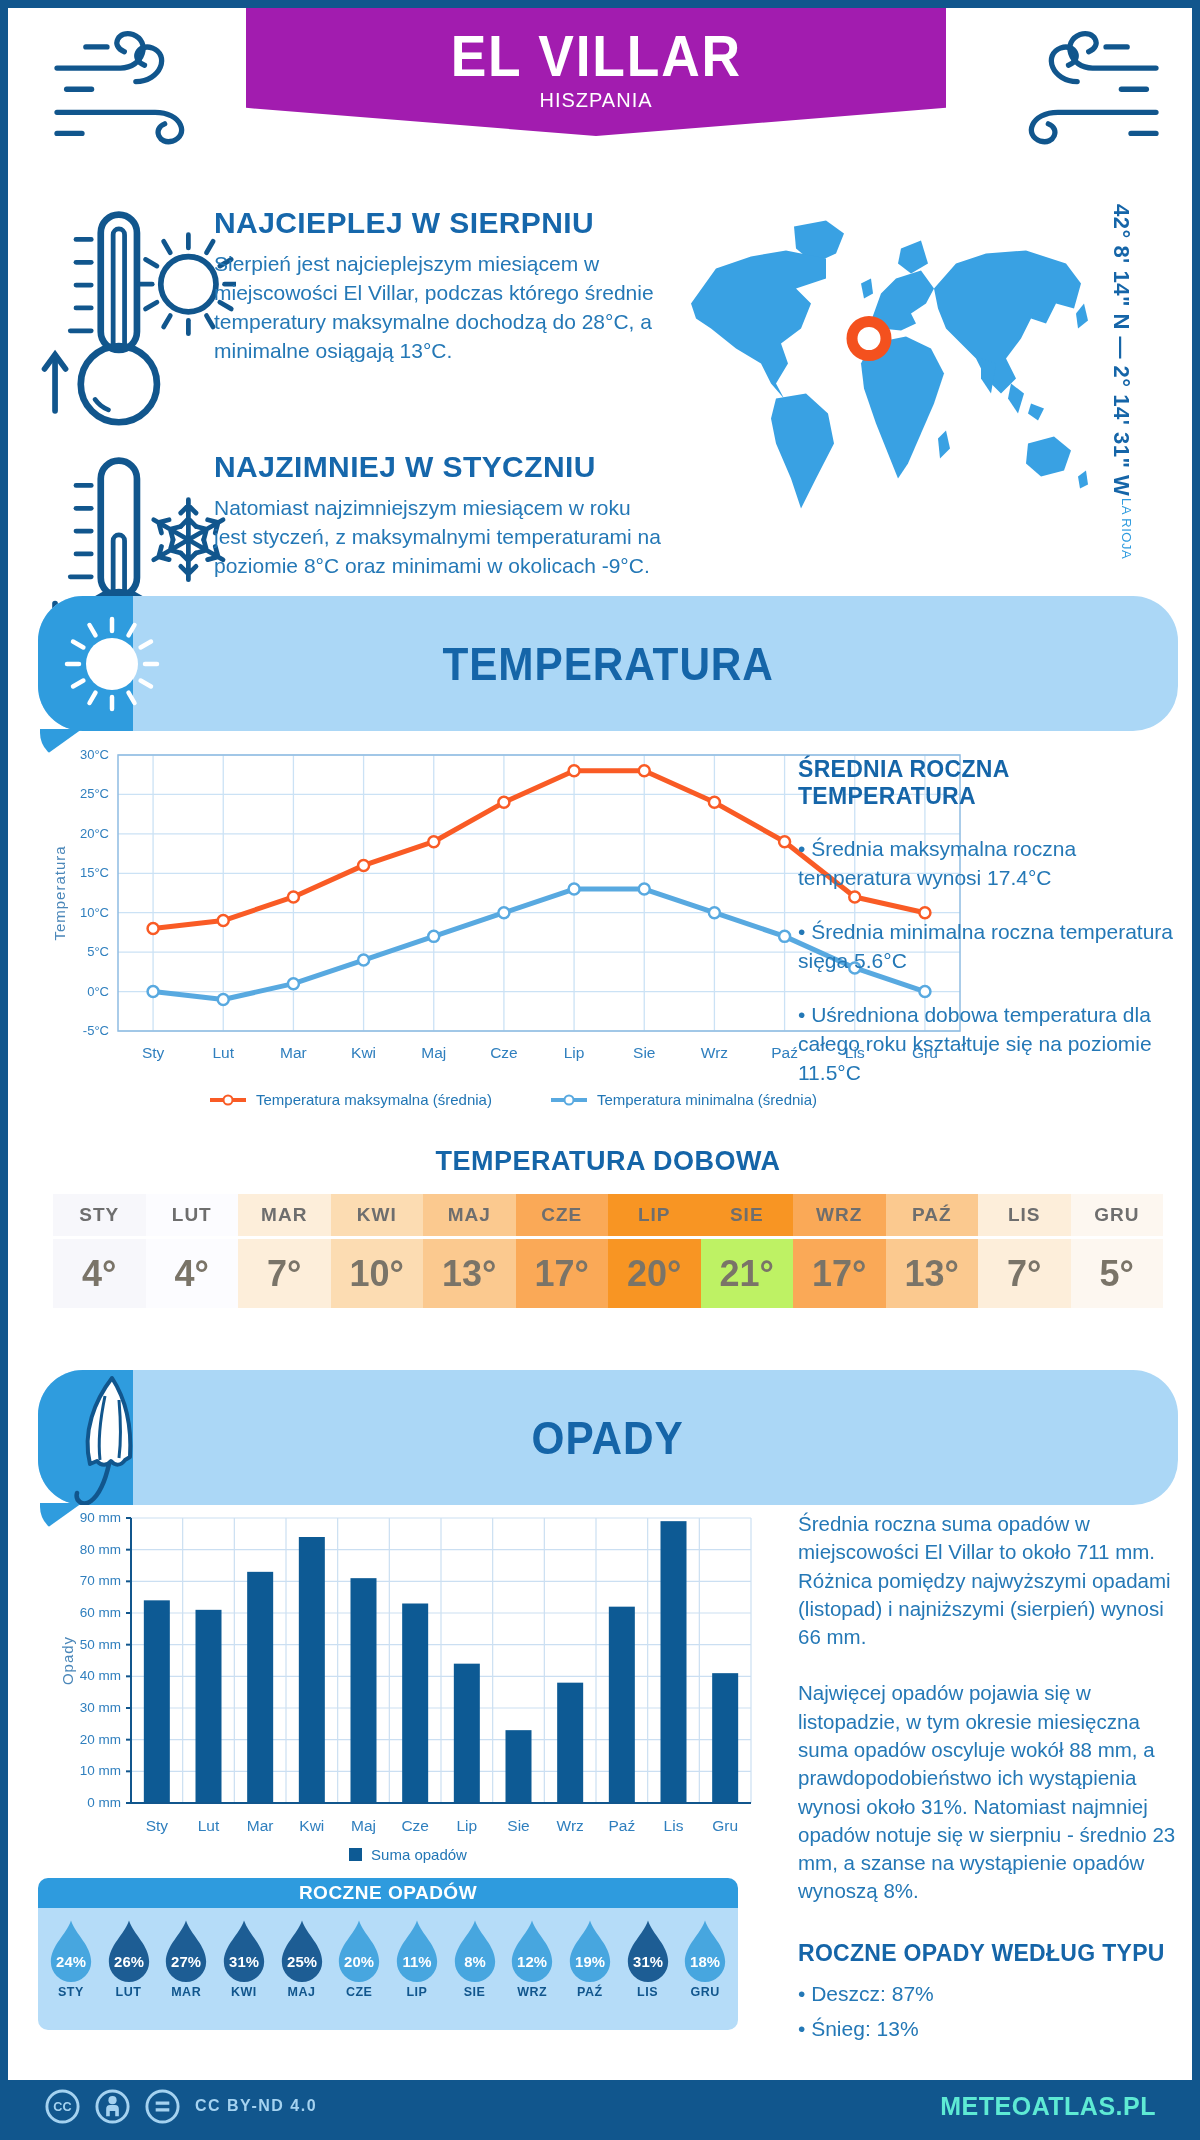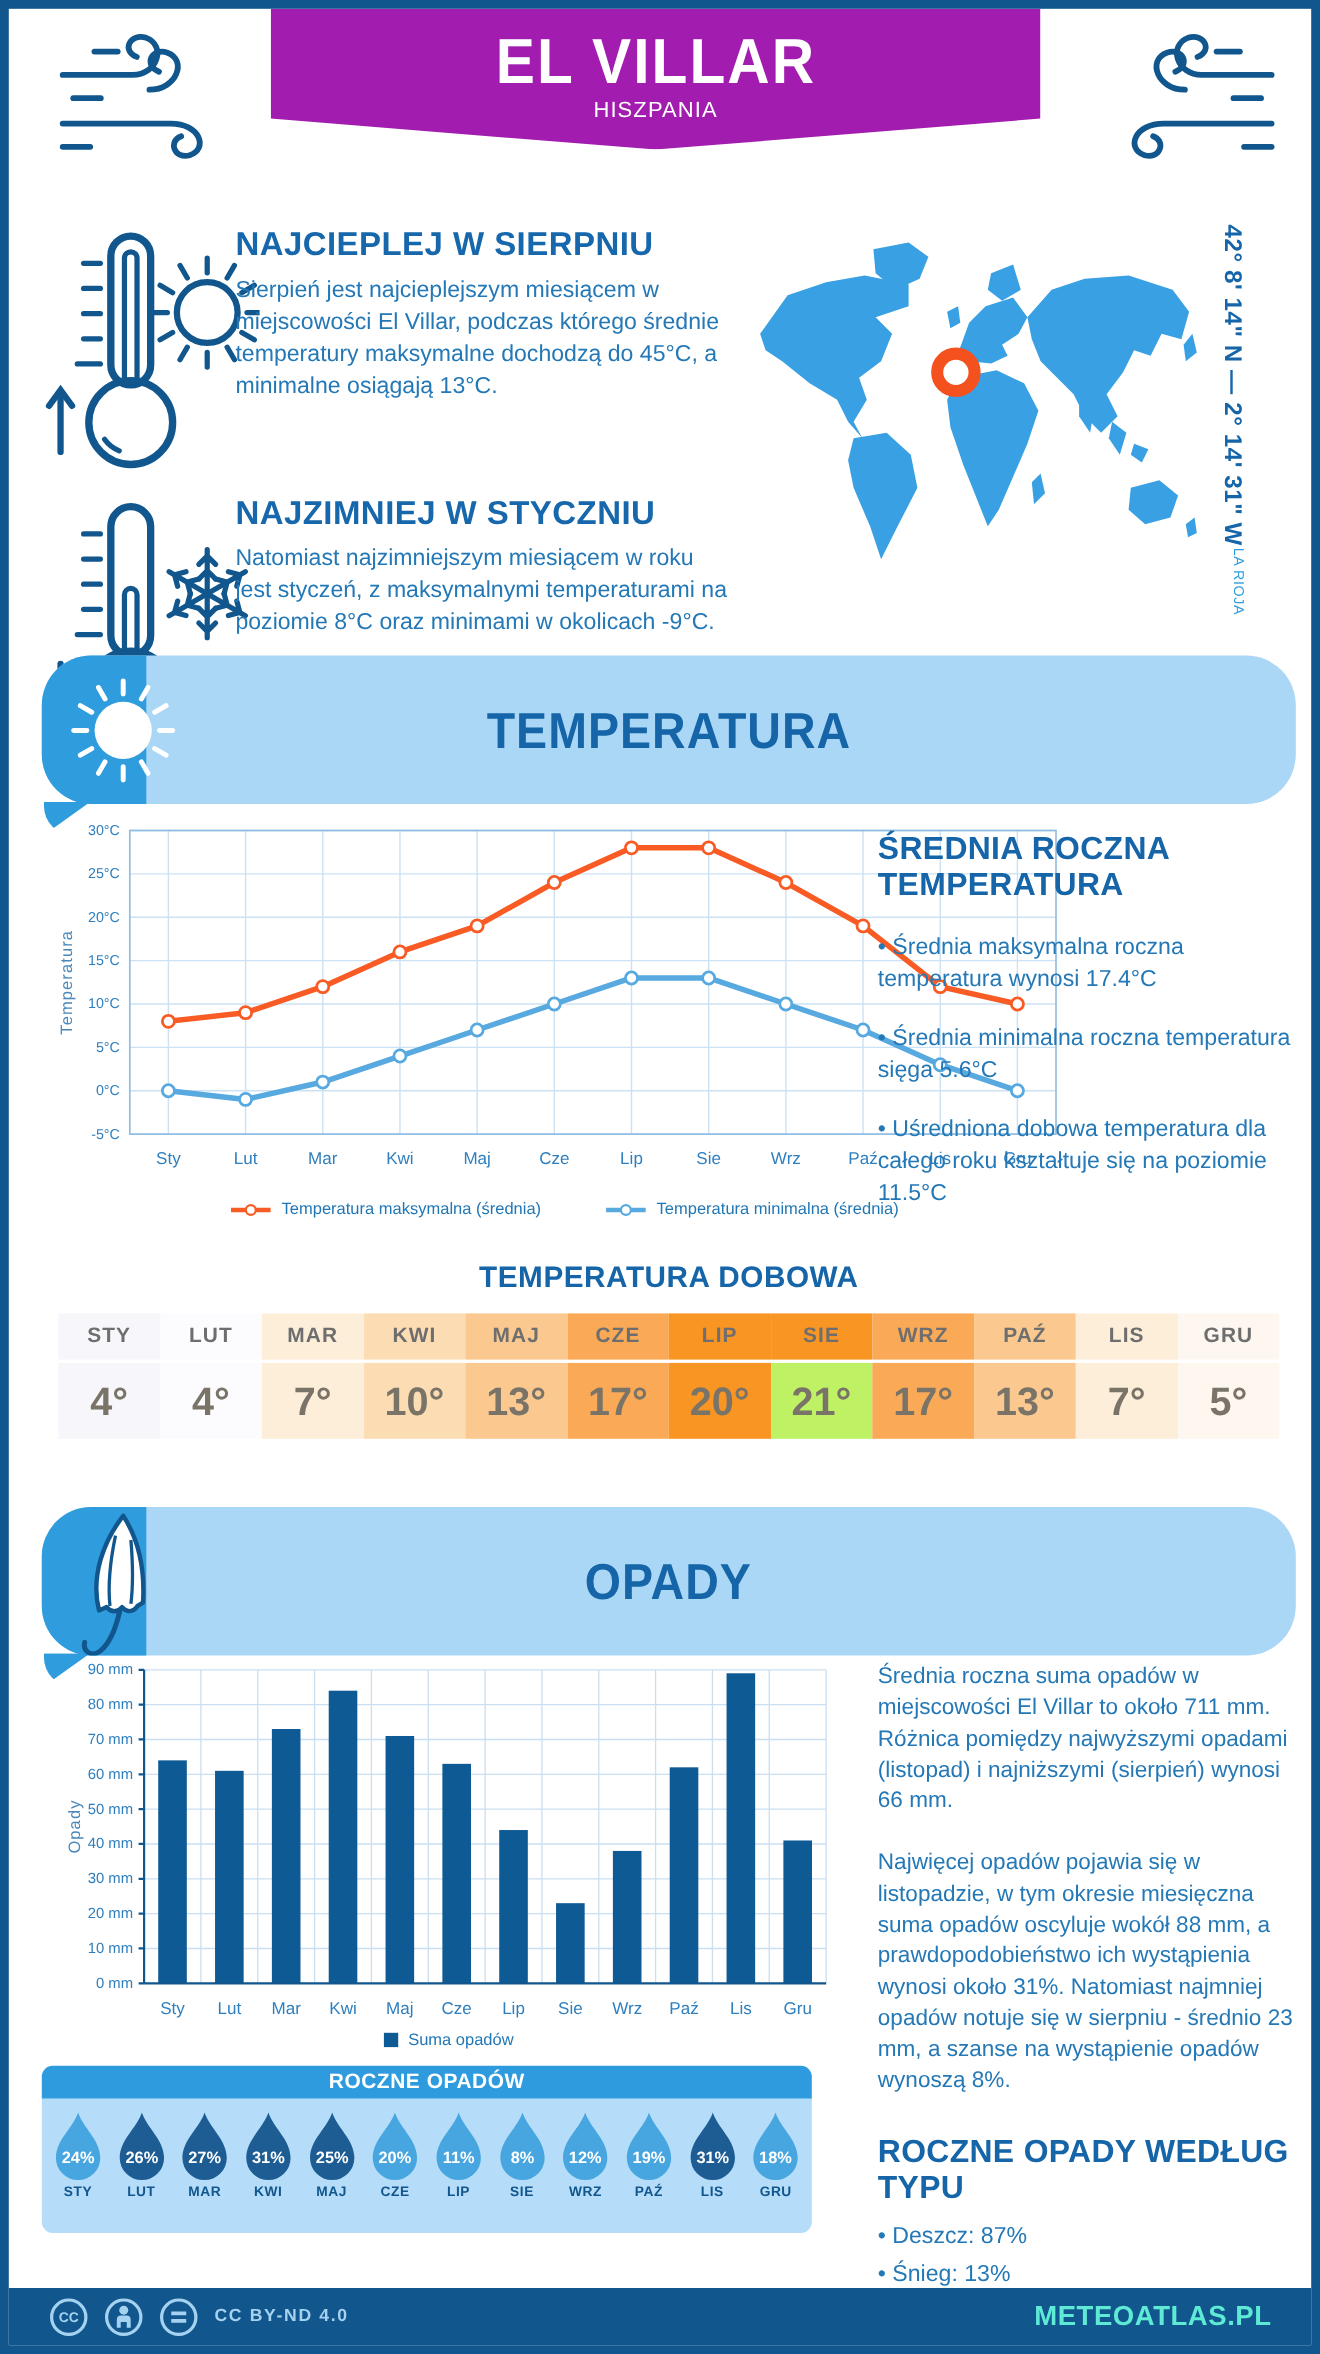--- a/index.html
+++ b/index.html
@@ -34,21 +34,21 @@
                    align-items:center;justify-content:center;}
   .band .bandtitle span{font-size:46px;font-weight:bold;color:#1565A8;letter-spacing:1px;
                         transform:scaleX(.92);display:inline-block;}
   .band svg.tabicon{position:absolute;left:12px;top:0;}
   
   .chartbox{position:absolute;}
   .legendrow{position:absolute;display:flex;justify-content:center;gap:58px;align-items:center;}
   .legend-item{display:flex;align-items:center;gap:9px;font-size:15px;color:#2176B5;}
   
   .sidecol{position:absolute;left:790px;width:382px;}
-  .sidecol h3{margin:0;font-size:29px;font-weight:bold;color:#1565A8;letter-spacing:.3px;}
+  .sidecol h3{margin:0;font-size:23px;font-weight:bold;color:#1565A8;letter-spacing:.3px;}
   .sidecol p{margin:0;font-size:21px;line-height:1.4;color:#2478B6;}
   .sidecol .bullet{margin-top:24px;}
   .sidecol .para{font-size:20.5px;line-height:1.38;}
   
   .dailytitle{position:absolute;left:30px;top:1138px;width:1140px;text-align:center;
               font-size:27px;font-weight:bold;color:#1565A8;letter-spacing:.5px;}
   .dailytable{position:absolute;left:45px;top:1186px;width:1110px;height:114px;
               display:grid;grid-template-columns:repeat(12,1fr);grid-template-rows:42px 69px;
               row-gap:3px;}
   .dailytable .mcell{display:flex;align-items:center;justify-content:center;
@@ -128,21 +128,21 @@
           <path d="M127,66 L115,59"></path>
           <path d="M141,52 L134,40"></path>
         <path d="M160,47 L160,33"></path>
           <path d="M179,52 L186,40"></path>
           <path d="M193,66 L205,59"></path>
       </g>
     </g>
   </svg>
   <div class="hl-text" style="top:198px">
     <h2>NAJCIEPLEJ W SIERPNIU</h2>
-    <p>Sierpień jest najcieplejszym miesiącem w miejscowości El Villar, podczas którego średnie temperatury maksymalne dochodzą do 45°C, a minimalne osiągają 13°C.</p>
+    <p>Sierpień jest najcieplejszym miesiącem w miejscowości El Villar, podczas którego średnie temperatury maksymalne dochodzą do 28°C, a minimalne osiągają 13°C.</p>
   </div>
 
   <svg class="hl-icon" style="top:438px" width="200" height="235" viewBox="0 0 210 240">
     <g stroke="#11568D" stroke-width="7" fill="none" stroke-linecap="round">
       <path d="M42,38 H58" stroke-width="5"></path>
         <path d="M42,62 H58" stroke-width="5"></path>
       <path d="M42,86 H58" stroke-width="5"></path>
         <path d="M42,110 H58" stroke-width="5"></path>
       <path d="M36,134 H58" stroke-width="5"></path>
       <rect x="68" y="12" width="38" height="142" rx="19"></rect>

